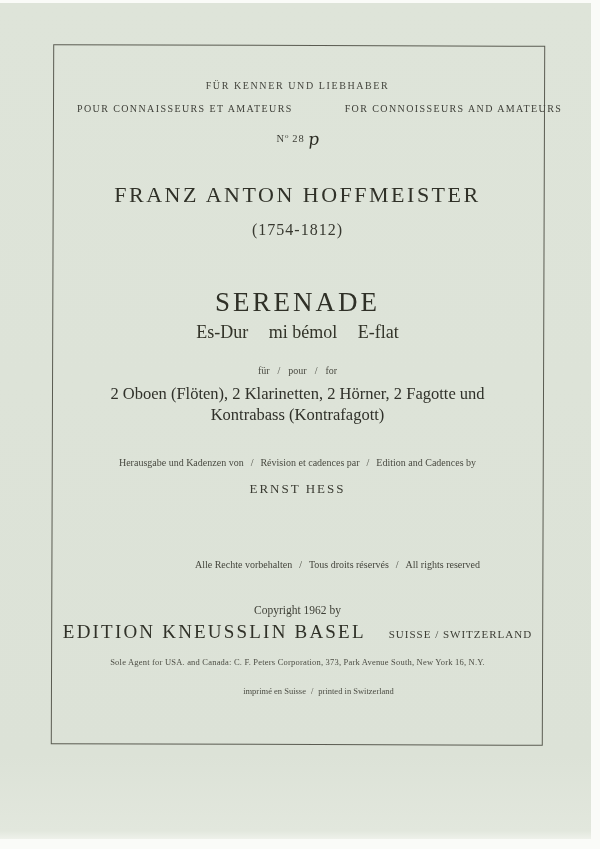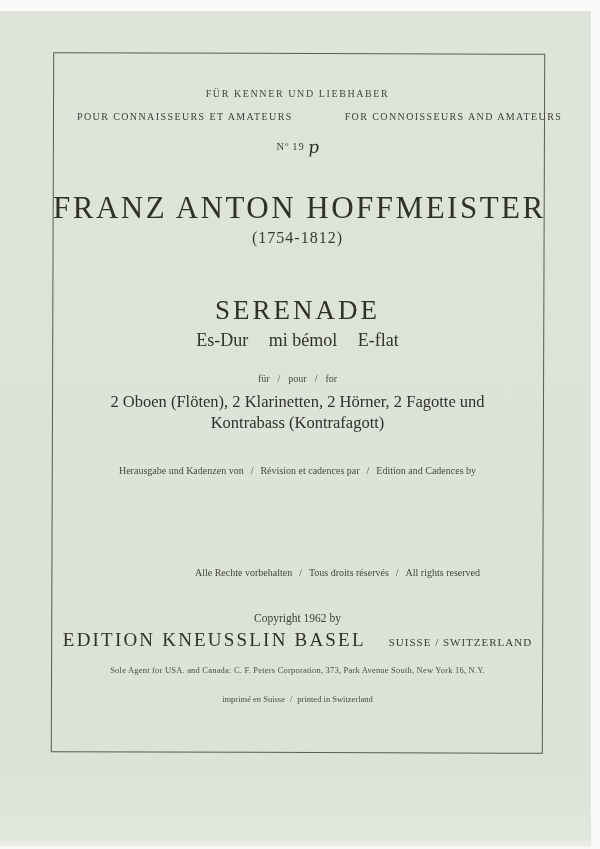--- a/index.html
+++ b/index.html
@@ -3,21 +3,21 @@
 <meta charset="utf-8">
 <style>
   html,body{margin:0;padding:0;}
   body{
     width:600px;height:849px;
     background:#fafbf8;
     font-family:"Liberation Serif", serif;
     position:relative;
     overflow:hidden;
   }
-  .canvas{position:absolute;left:0;top:8px;width:600px;height:661px;}
+  .canvas{position:absolute;left:0;top:0;width:600px;height:661px;}
   .paper{
     position:absolute;left:0;top:3px;width:591px;height:836px;
     background:linear-gradient(180deg,#dee4d9 0%,#dce2d7 90%,#e2e7dd 99%,#eef1ea 100%);
   }
   .frame{
     position:absolute;left:52px;top:45px;width:490px;height:698px;
     border:1px solid #5a5b51;
     transform:rotate(0.2deg);
   }
   .line{
@@ -27,59 +27,59 @@
   .series1{top:80px;font-size:10px;letter-spacing:1.6px;color:#45463e;}
   .series2{top:103px;font-size:10px;letter-spacing:1.4px;color:#40413a;}
   .series2 .chunk{display:inline-block;margin:0 24px;}
   .numline{top:126px;font-size:10.5px;letter-spacing:1px;color:#3c3d35;}
   .numline sup{font-size:7px;vertical-align:super;letter-spacing:0;}
   .pencil{
     display:inline-block;font-family:"DejaVu Serif",serif;font-style:italic;
     font-size:17px;color:#2a2b22;margin-left:3px;position:relative;top:3px;
     transform:rotate(-4deg);letter-spacing:0;
   }
-  .composer{top:182px;font-size:31px;letter-spacing:2.5px;color:#303128;}
+  .composer{top:182px;font-size:22px;letter-spacing:2.5px;color:#303128;}
   .dates{top:221px;font-size:16px;letter-spacing:1px;color:#383930;text-align:center;}
   .worktitle{top:287px;font-size:27px;letter-spacing:3px;color:#2f3027;}
   .keys{top:322px;font-size:18px;color:#333429;}
   .keys .chunk{display:inline-block;margin:0 8px;}
   .forline{top:365px;font-size:10px;color:#4a4b42;word-spacing:2px;}
   .forline .slash{margin:0 8px;}
   .instr1{top:384px;font-size:16.5px;color:#30312a;}
   .instr2{top:405px;font-size:16.5px;color:#30312a;}
   .editorline{top:457px;font-size:10px;color:#494a41;}
   .editorline .slash{margin:0 7px;}
   .editorname{top:481px;font-size:13px;letter-spacing:2px;color:#3a3b32;}
   .rights{top:559px;font-size:10px;color:#44453c;padding-left:40px;}
   .rights .slash{margin:0 7px;}
   .copyright{top:604px;font-size:11.5px;color:#3e3f36;}
   .publisherline{top:621px;}
   .publisher{font-size:19px;letter-spacing:2.2px;color:#303128;}
   .pubcountry{font-size:11px;letter-spacing:1px;color:#3c3d34;margin-left:23px;}
   .agent{top:657px;font-size:8.5px;color:#4c4d44;letter-spacing:0.2px;}
-  .printed{top:686px;font-size:8.5px;color:#4c4d44;}
+  .printed{top:686px;font-size:8.5px;color:#4c4d44;padding-left:21px;}
   .printed .slash{margin:0 5px;}
 </style>
 </head>
 <body>
 
 <div class="canvas">
   <div class="paper"></div>
   <div class="frame"></div>
 
   <div class="line series1">FÜR KENNER UND LIEBHABER</div>
 
   <div class="line series2">
     <span class="chunk">POUR CONNAISSEURS ET AMATEURS</span>
     <span class="chunk">FOR CONNOISSEURS AND AMATEURS</span>
   </div>
 
   <div class="line numline">
     <span>N</span><sup>o</sup>
-    <span>19</span><span class="pencil">p</span>
+    <span>28</span><span class="pencil">p</span>
   </div>
 
   <div class="line composer">FRANZ ANTON HOFFMEISTER</div>
   <div class="line dates">(1754-1812)</div>
 
   <div class="line worktitle">SERENADE</div>
 
   <div class="line keys">
     <span class="chunk">Es-Dur</span>
     <span class="chunk">mi bémol</span>
@@ -89,20 +89,21 @@
   <div class="line forline">
     <span>für</span><span class="slash">/</span><span>pour</span><span class="slash">/</span><span>for</span>
   </div>
 
   <div class="line instr1">2 Oboen (Flöten), 2 Klarinetten, 2 Hörner, 2 Fagotte und</div>
   <div class="line instr2">Kontrabass (Kontrafagott)</div>
 
   <div class="line editorline">
     <span>Herausgabe und Kadenzen von</span><span class="slash">/</span><span>Révision et cadences par</span><span class="slash">/</span><span>Edition and Cadences by</span>
   </div>
+  <div class="line editorname">ERNST HESS</div>
 
   <div class="line rights">
     <span>Alle Rechte vorbehalten</span><span class="slash">/</span><span>Tous droits réservés</span><span class="slash">/</span><span>All rights reserved</span>
   </div>
 
   <div class="line copyright">Copyright 1962 by</div>
 
   <div class="line publisherline">
     <span class="publisher">EDITION KNEUSSLIN BASEL</span><span class="pubcountry">SUISSE / SWITZERLAND</span>
   </div>

